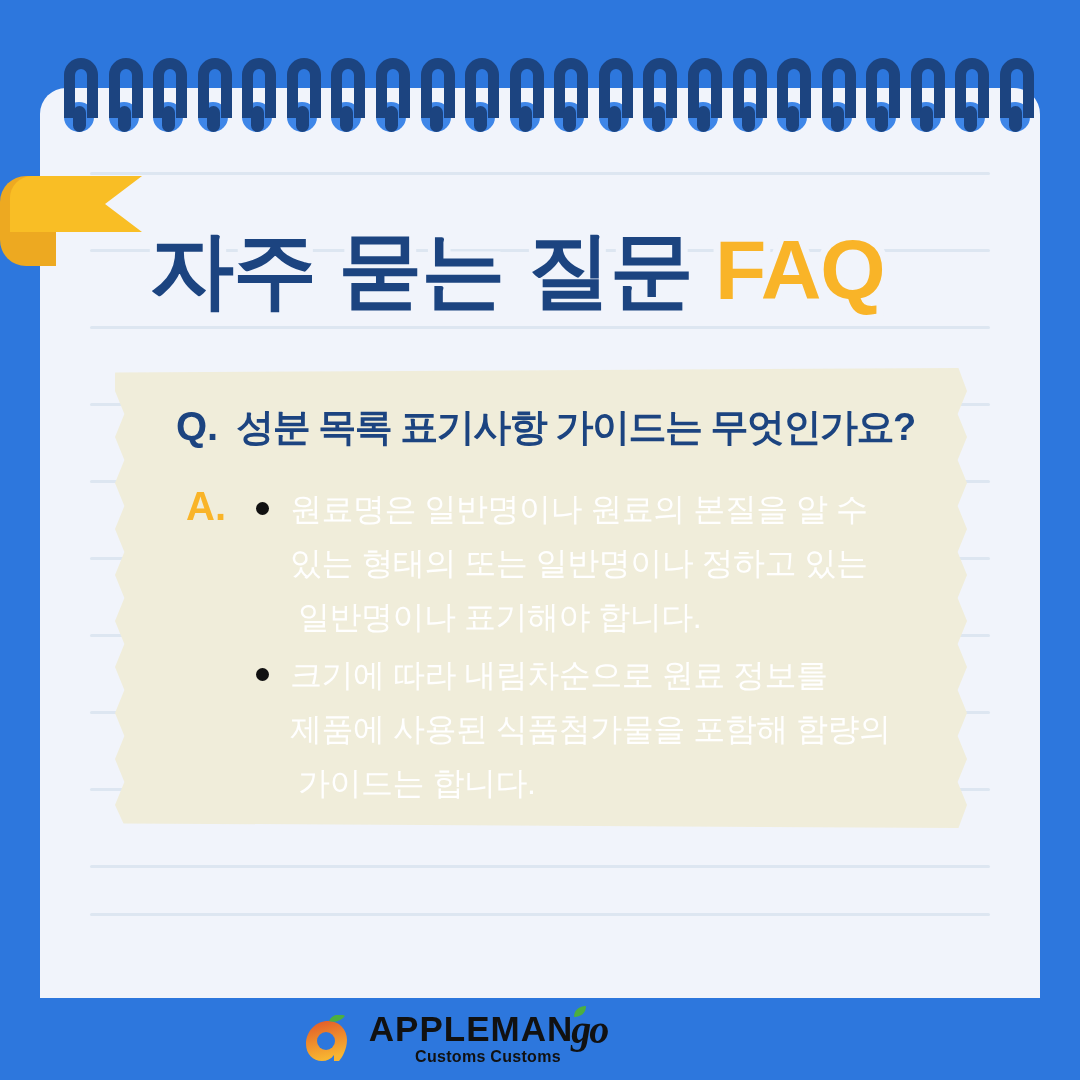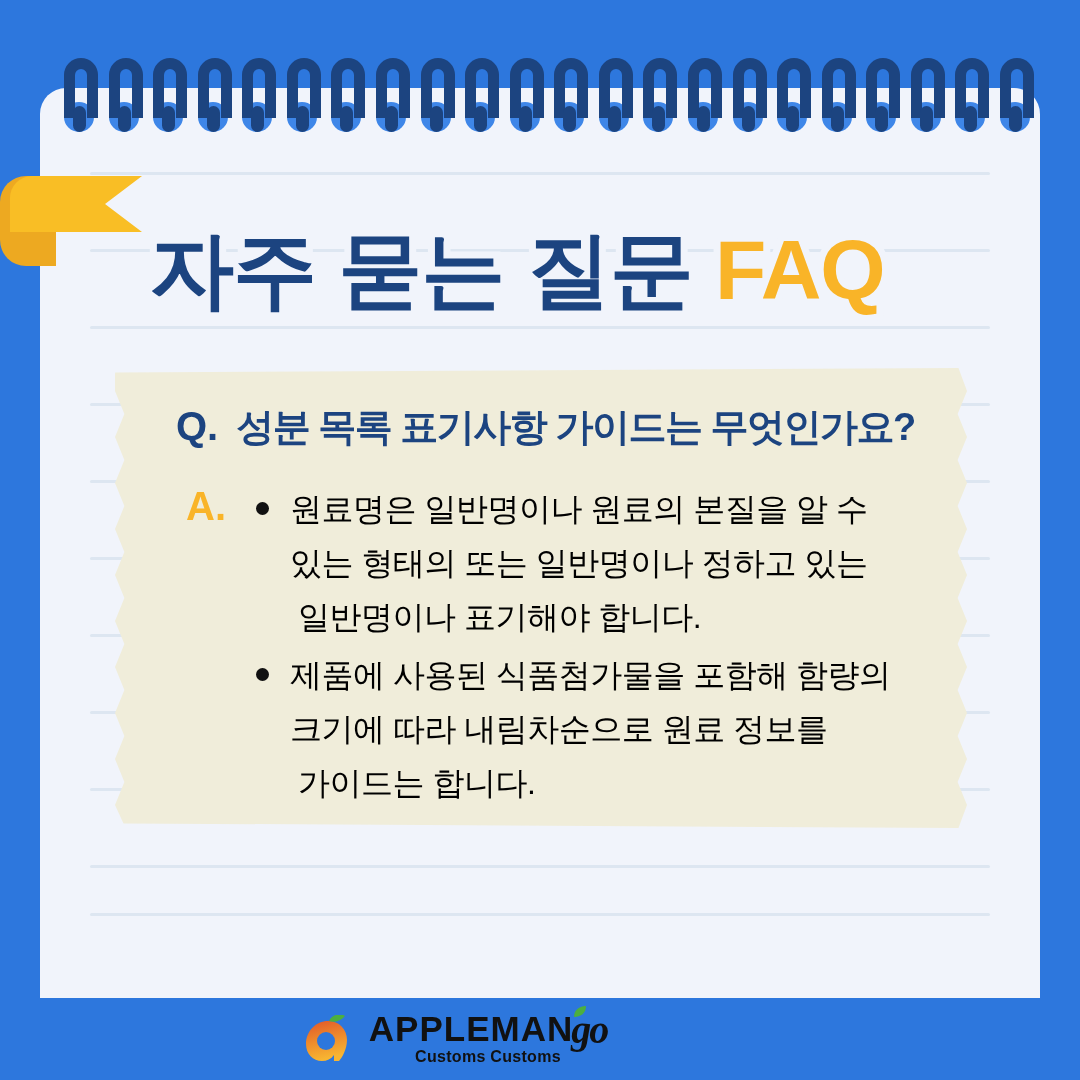--- a/index.html
+++ b/index.html
@@ -163,21 +163,21 @@
   #a-body {
     position:absolute;
     left:252px; top:482px;
     width:700px;
   }
   .bullet-item {
     position:relative;
     padding-left:38px;
     font-size:32px;
     line-height:54px;
-    color:#000000;
+    color:#ffffff;
     letter-spacing:-0.5px;
   }
   .bullet-item + .bullet-item { margin-top:4px; }
   .bullet-dot {
     position:absolute;
     left:4px; top:20px;
     width:13px; height:13px;
     background:#111;
     border-radius:50%;
   }
@@ -381,22 +381,22 @@
 
     <div id="a-body">
         <div class="bullet-item">
           <span class="bullet-dot"></span>
           <span class="bullet-line">원료명은 일반명이나 원료의 본질을 알 수</span>
           <span class="bullet-line">있는 형태의 또는 일반명이나 정하고 있는</span>
           <span class="bullet-line ind">일반명이나 표기해야 합니다.</span>
         </div>
         <div class="bullet-item">
           <span class="bullet-dot"></span>
+          <span class="bullet-line">크기에 따라 내림차순으로 원료 정보를</span>
           <span class="bullet-line">제품에 사용된 식품첨가물을 포함해 함량의</span>
-          <span class="bullet-line">크기에 따라 내림차순으로 원료 정보를</span>
           <span class="bullet-line ind">가이드는 합니다.</span>
         </div>
       </div>
   </div>
 
   <div id="footer">
     <div id="logo-mark">
       <svg width="54" height="48" viewBox="0 0 54 48" aria-hidden="true">
         <defs>
           <linearGradient id="mg" x1="0" y1="0" x2="0.25" y2="1">

